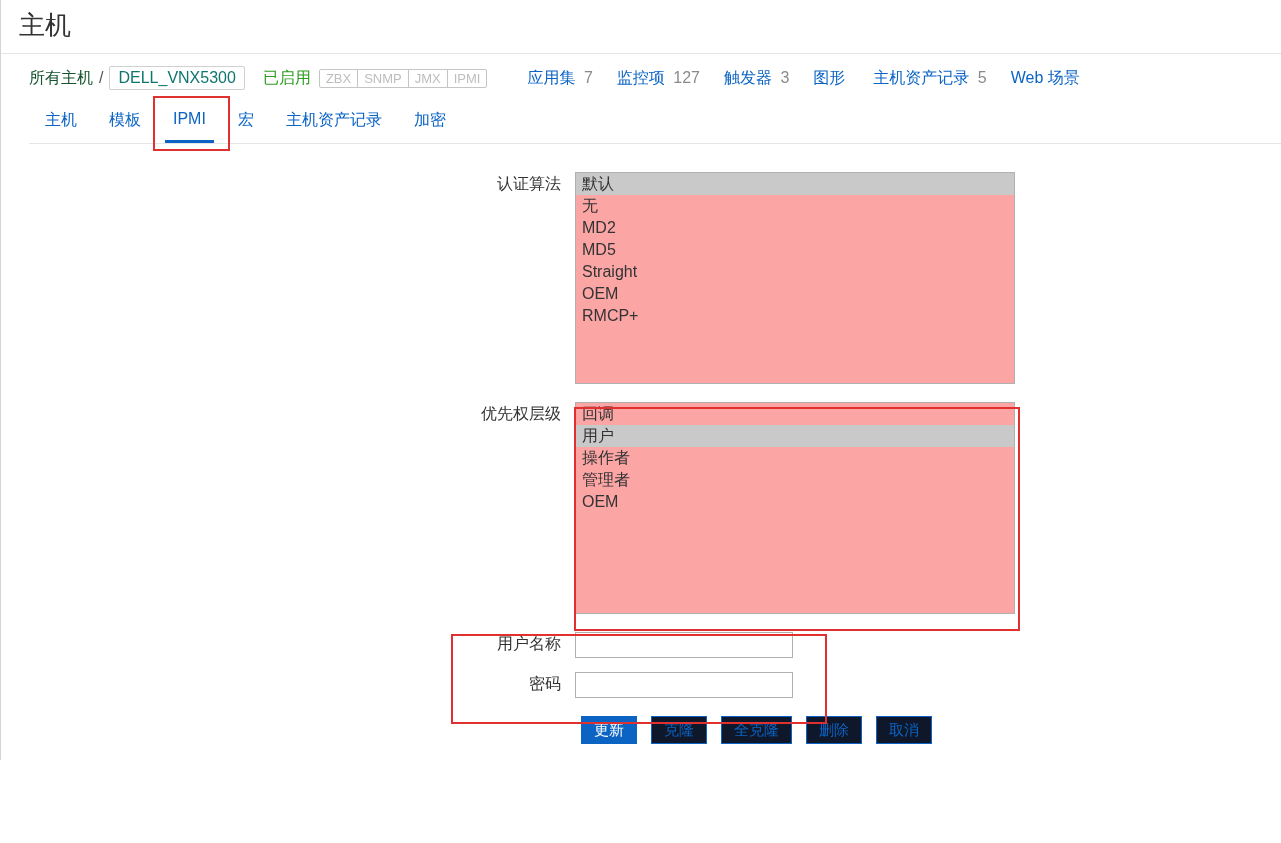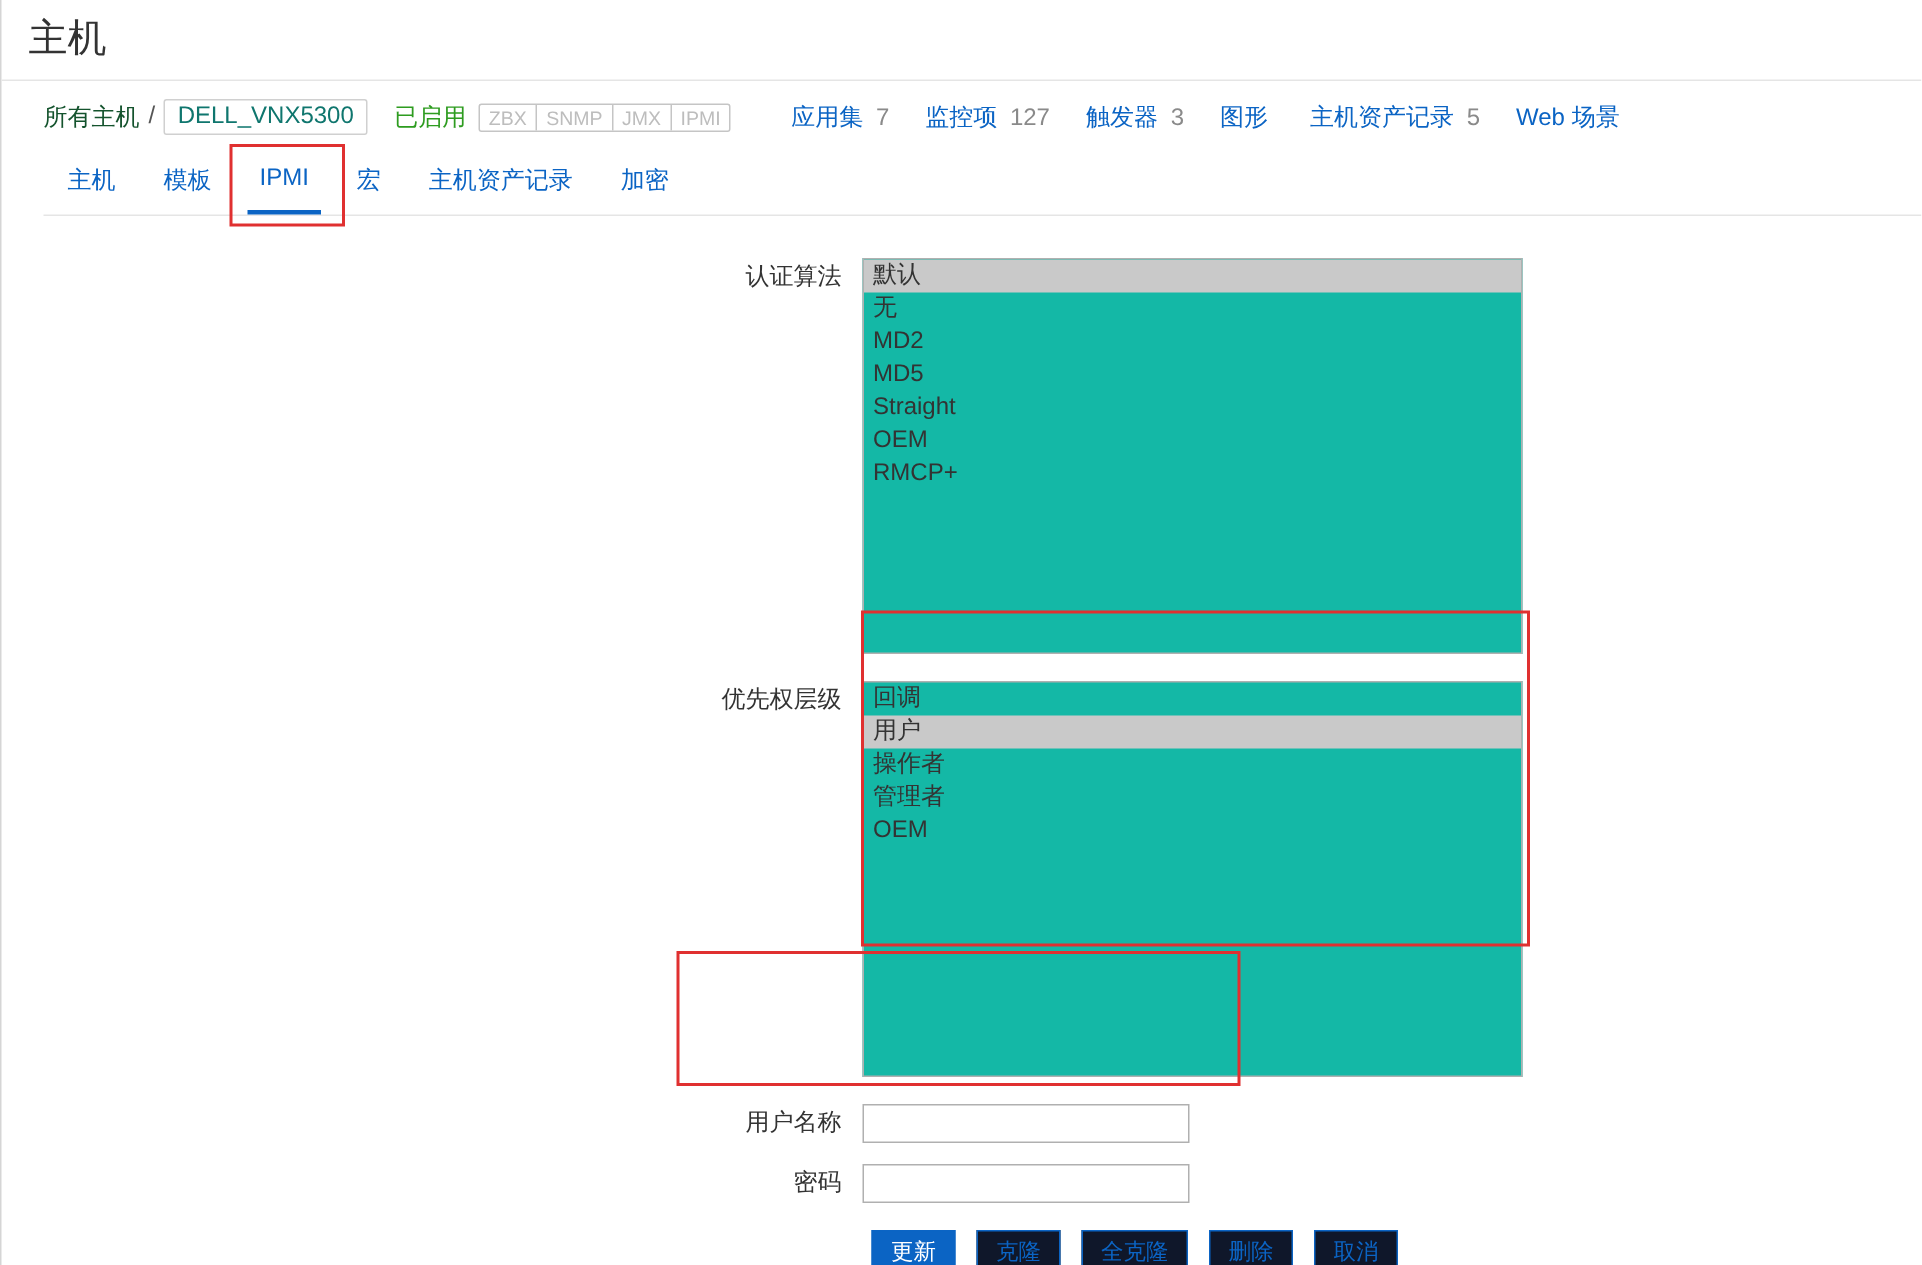--- a/index.html
+++ b/index.html
@@ -121,23 +121,23 @@
   padding-top: 2px;
   font-size: 16px;
   color: #333;
   box-sizing: border-box;
 }
 .form-control {
   flex: 0 0 auto;
 }
 .listbox {
   width: 440px;
-  height: 264px;
+  height: 212px;
   border: 1px solid #b0b0b0;
-  background: #14b8a6;
+  background: #fca5a5;
   overflow: auto;
   font-size: 16px;
   line-height: 22px;
   box-sizing: border-box;
   position: relative;
 }
 .listbox .opt {
   padding: 0 6px;
   cursor: pointer;
 }

